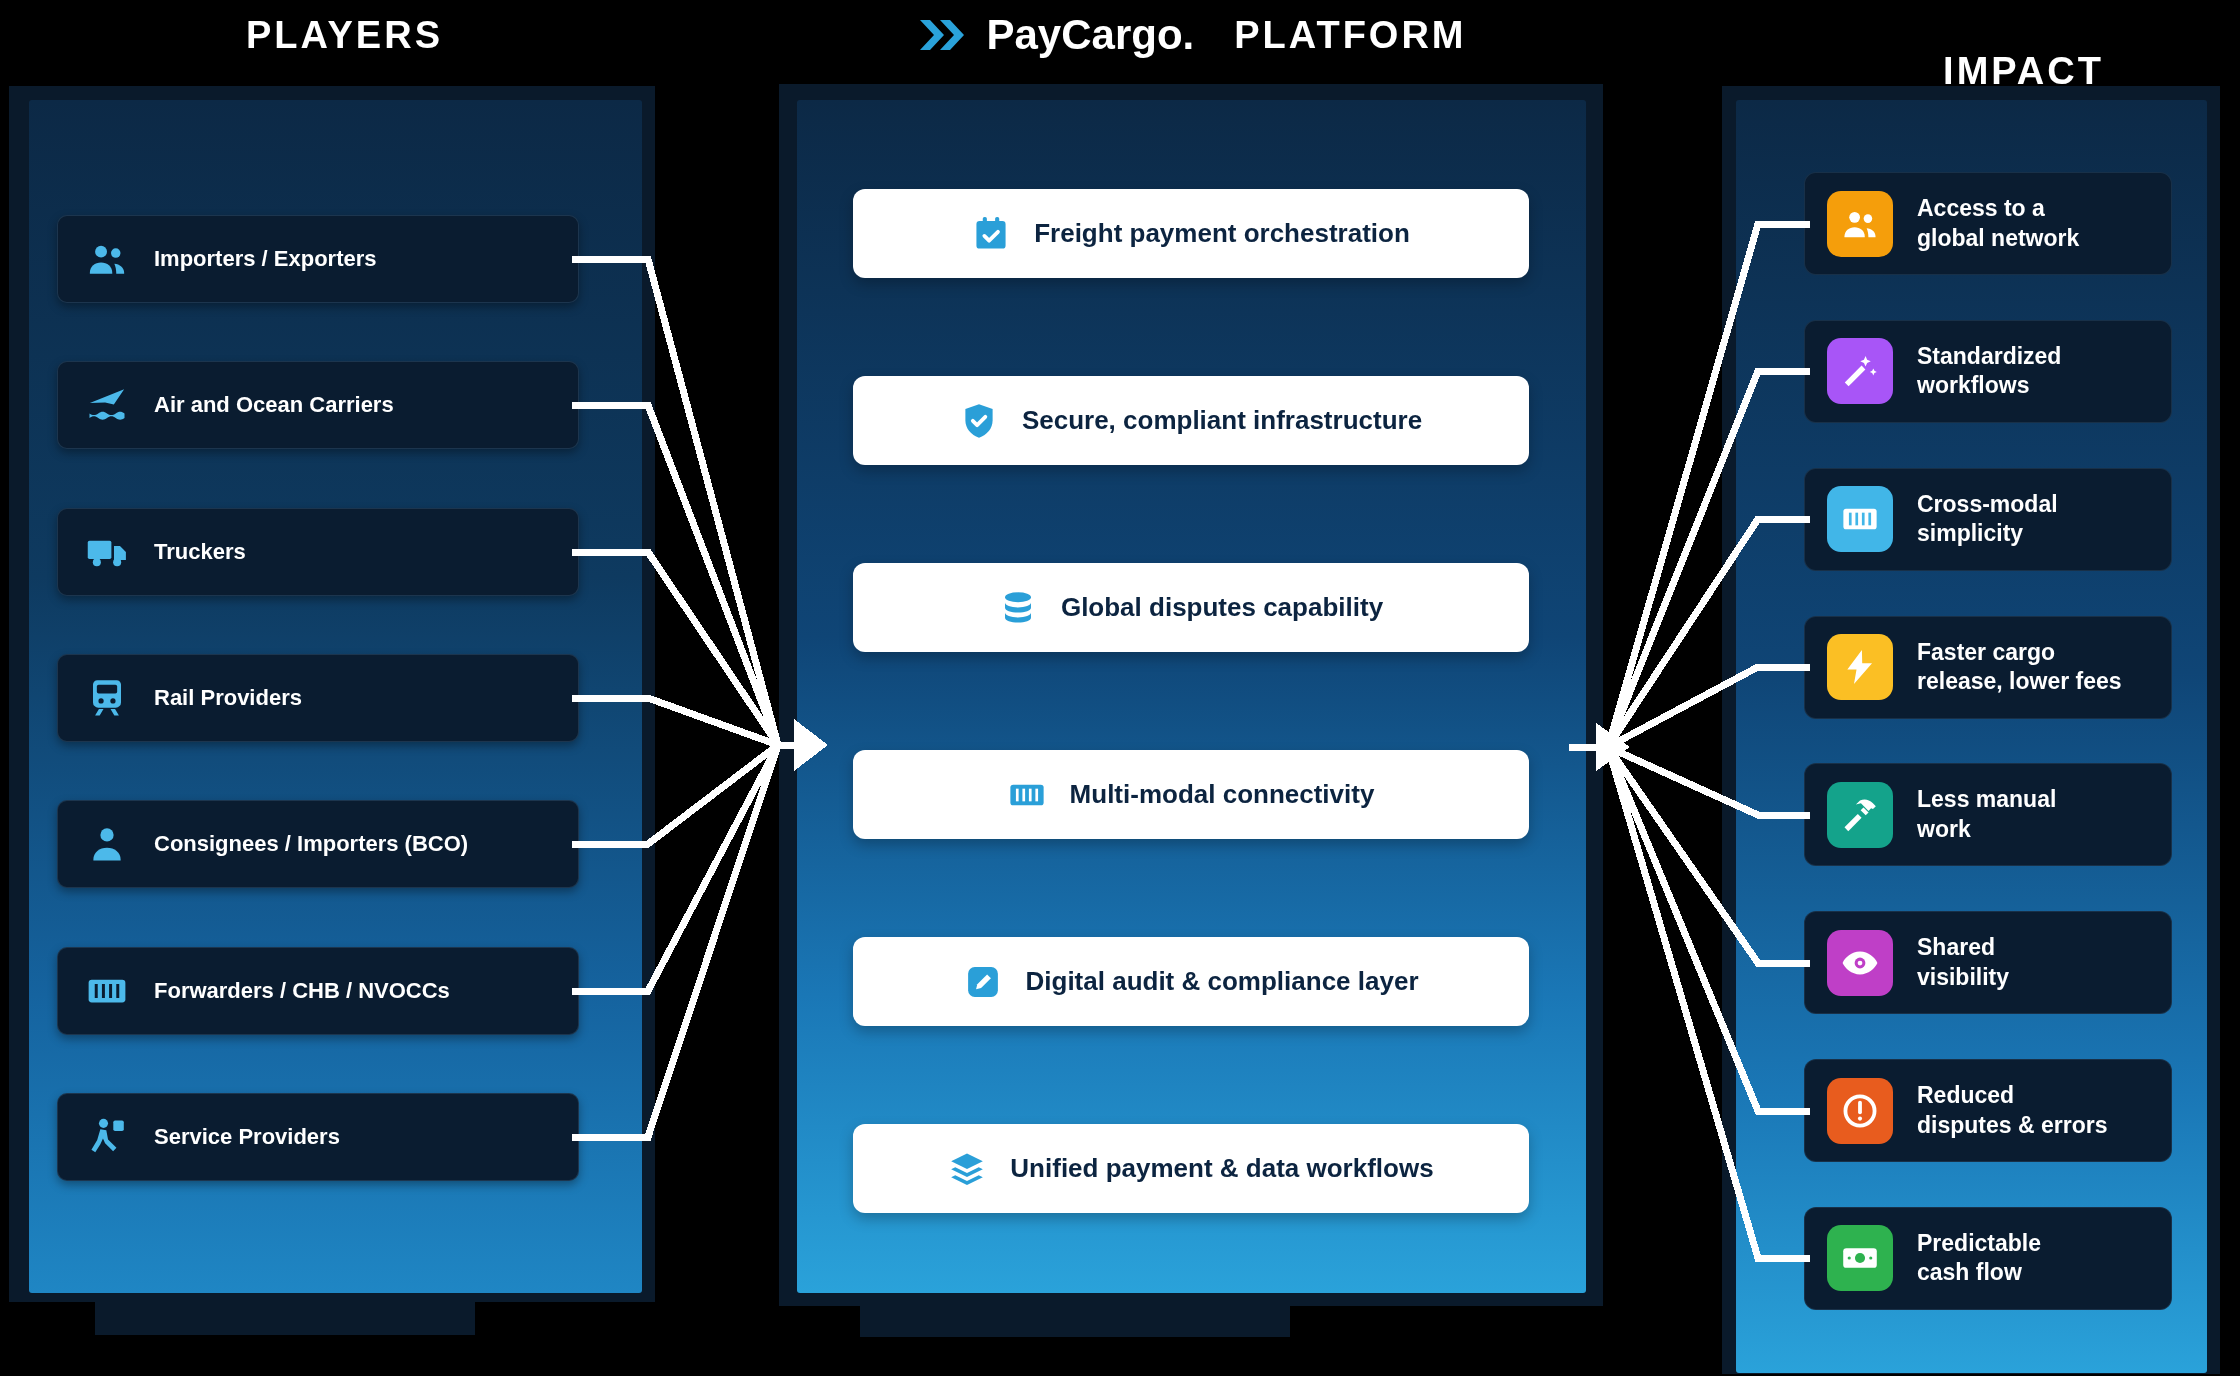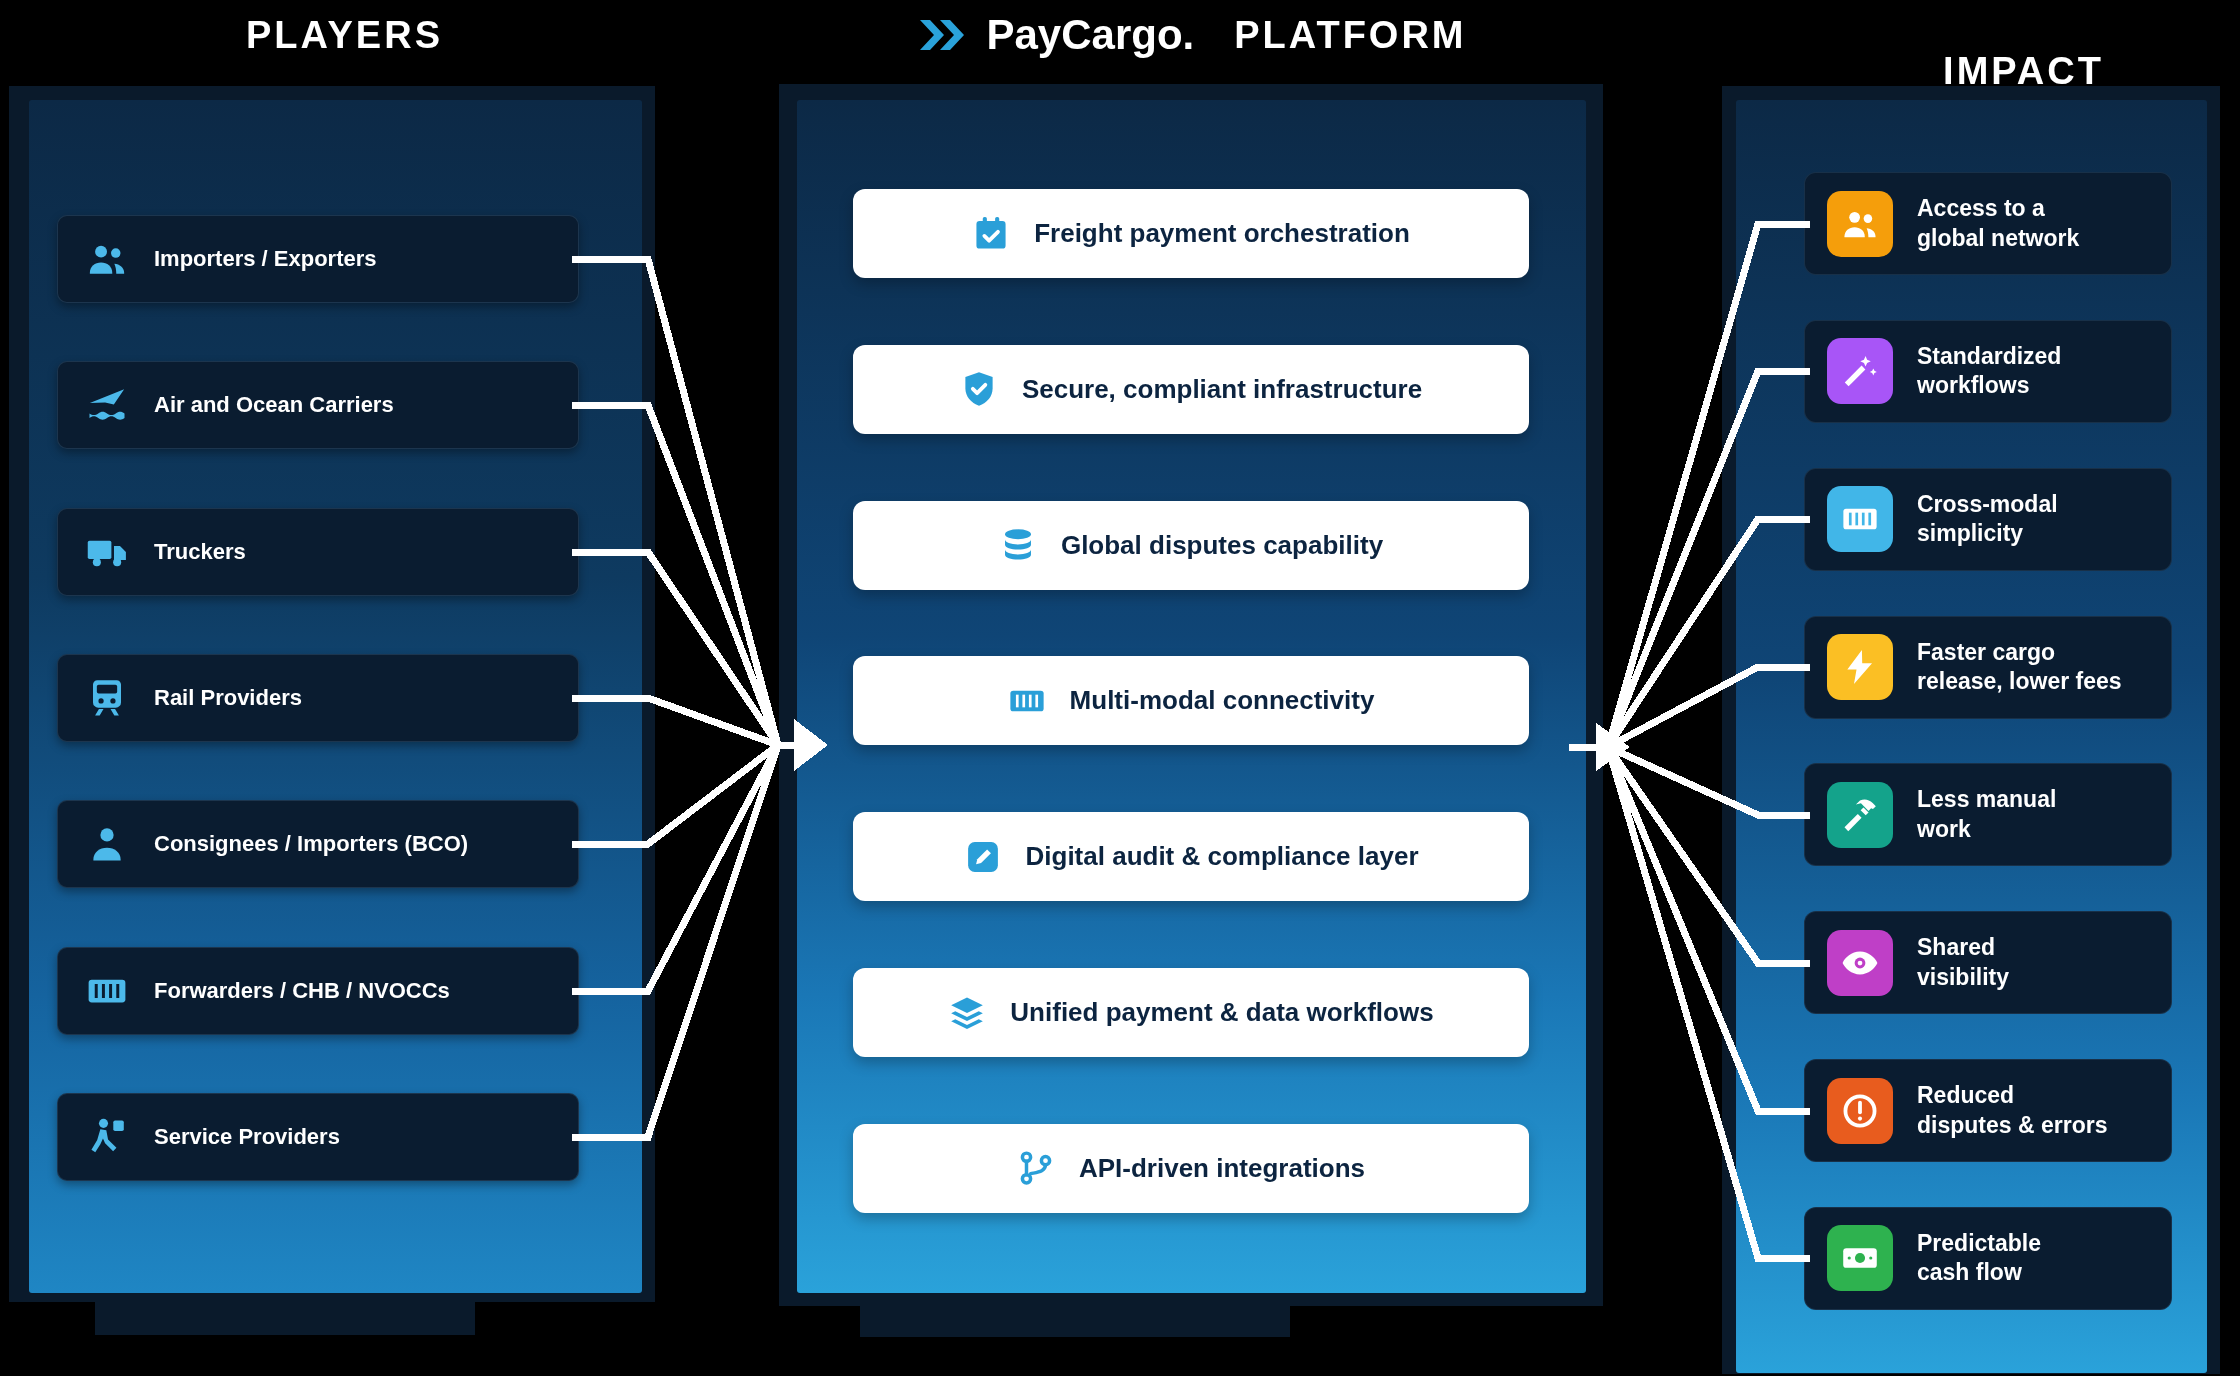--- a/index.html
+++ b/index.html
@@ -241,29 +241,20 @@
 
       <div class="c-card">
         <svg viewBox="0 0 24 24" fill="currentColor">
             <path d="M12 2.2l10 4.9-10 4.9L2 7.1z"></path>
             <path d="M4.6 10.9L2 12.2l10 4.9 10-4.9-2.6-1.3-7.4 3.6z"></path>
             <path d="M4.6 15.9L2 17.2l10 4.9 10-4.9-2.6-1.3-7.4 3.6z"></path>
           </svg>
         <span class="c-label">Unified payment &amp; data workflows</span>
       </div>
 
-      <div class="c-card">
-        <svg viewBox="0 0 24 24" fill="none" stroke="currentColor" stroke-width="2.2" stroke-linecap="round">
-            <circle cx="6" cy="5.2" r="2.6"></circle>
-            <circle cx="6" cy="18.8" r="2.6"></circle>
-            <circle cx="18" cy="7.4" r="2.6"></circle>
-            <path d="M6 7.8v8.4M18 10c0 4.2-5 4.6-9.4 5.6"></path>
-          </svg>
-        <span class="c-label">API-driven integrations</span>
-      </div>
 
     </div>
   </div>
 
   <div class="panel panel-right">
     <div class="r-stack">
 
       <div class="r-item">
         <span class="r-icon" style="background: rgb(245, 158, 11);">
           <svg viewBox="0 0 24 24" fill="currentColor">

